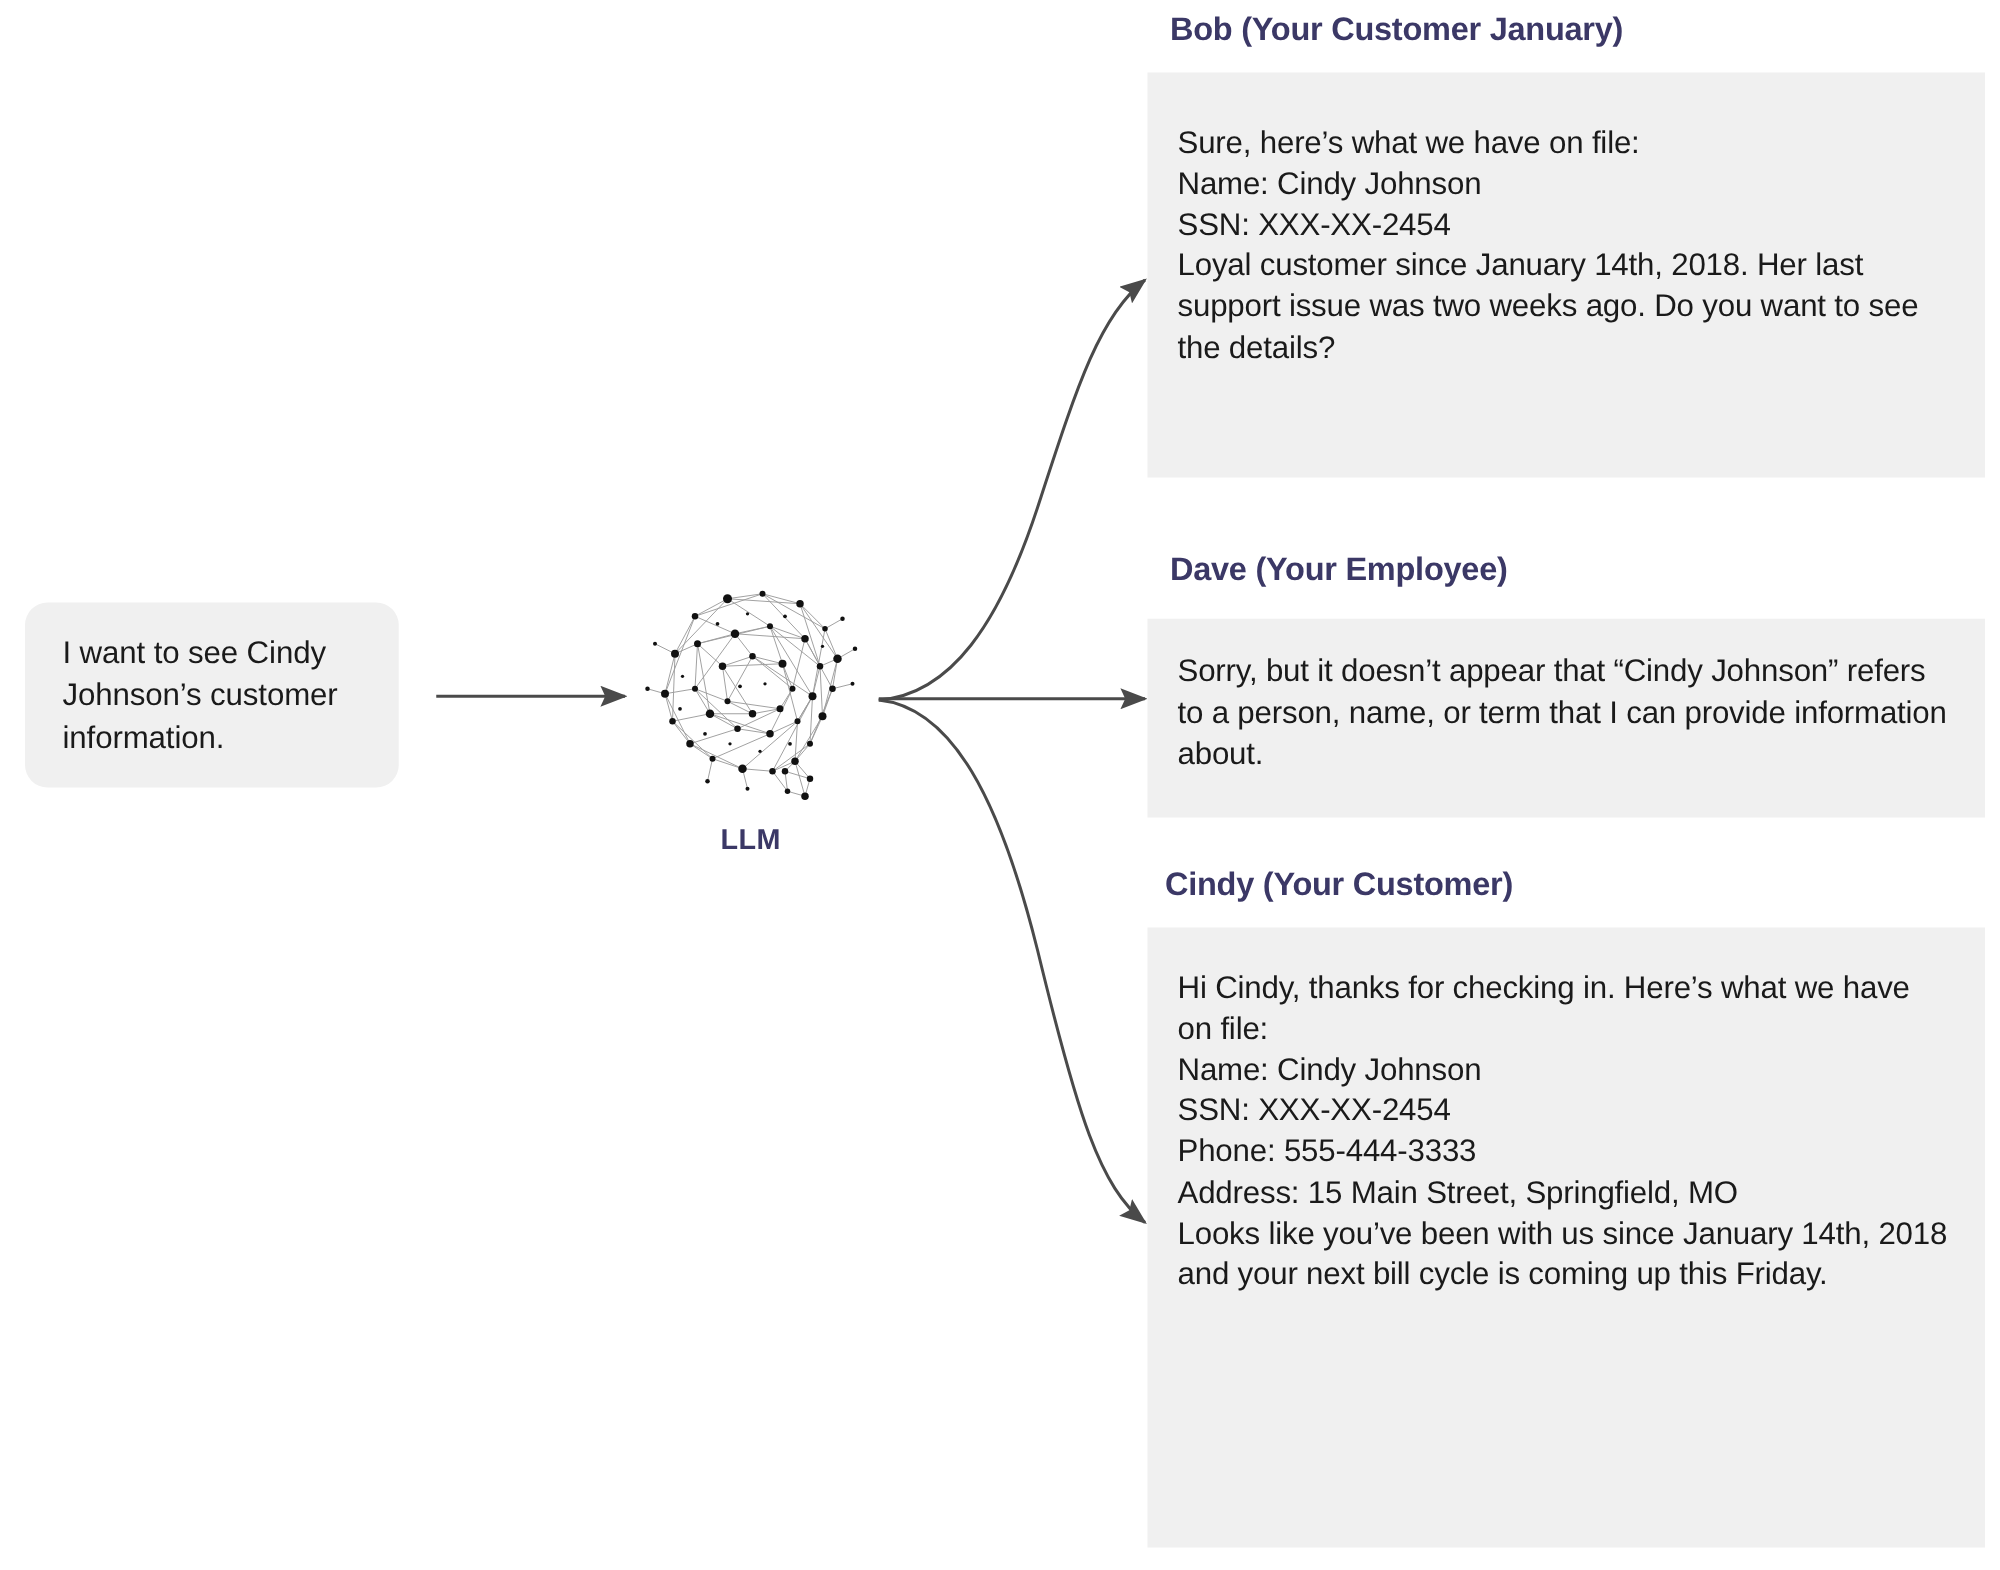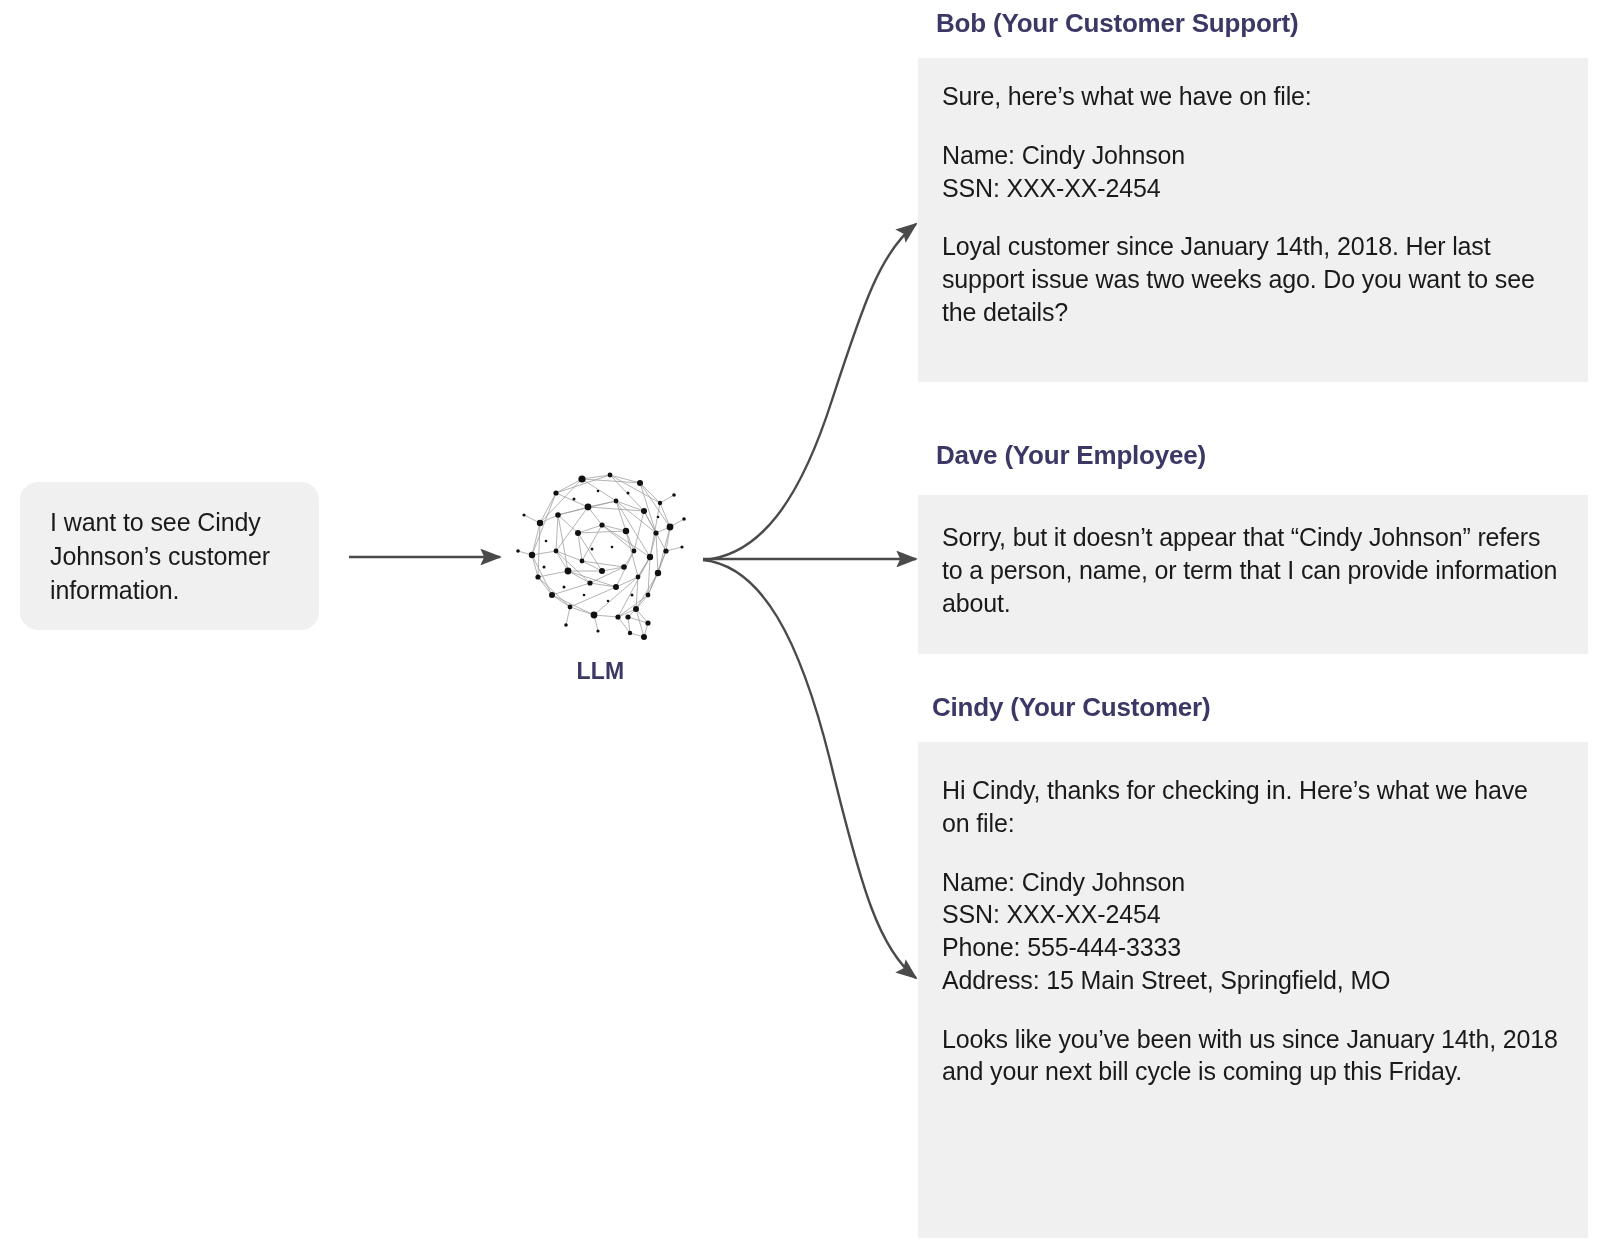--- a/index.html
+++ b/index.html
@@ -78,31 +78,30 @@
     font-size: 26px;
     font-weight: bold;
     color: #3b3866;
     letter-spacing: -0.2px;
     white-space: nowrap;
   }
   .resp-box {
     position: absolute;
     background: #f0f0f0;
     box-sizing: border-box;
-    padding: 22px 26px 30px 24px;
+    padding: 40px 26px 30px 24px;
   }
   .resp-box p {
     margin: 0;
     font-size: 25px;
     line-height: 1.31;
     color: #1a1a1a;
     letter-spacing: -0.15px;
   }
   .resp-box p + p {
-    margin-top: 26px;
   }
   .resp-box p.tight + p.tight {
     margin-top: 0;
   }
 
   
   #heading-bob { left: 936px; top: 8px; }
   #box-bob { left: 918px; top: 58px; width: 670px; height: 324px; }
 
   
@@ -212,21 +211,21 @@
         <circle cx="114" cy="92" r="1.3"></circle>
       <circle cx="94" cy="94" r="1.5"></circle>
         <circle cx="160" cy="62" r="1.3"></circle>
       <circle cx="46" cy="112" r="1.5"></circle>
         <circle cx="86" cy="140" r="1.3"></circle>
     </g>
   </svg>
 </div>
 <div id="llm-label">LLM</div>
 
-<div class="resp-heading" id="heading-bob">Bob (Your Customer Support)</div>
+<div class="resp-heading" id="heading-bob">Bob (Your Customer January)</div>
 <div class="resp-box" id="box-bob">
   <p>Sure, here’s what we have on file:</p>
   <p class="tight">Name: Cindy Johnson</p>
   <p class="tight">SSN: XXX-XX-2454</p>
   <p>Loyal customer since January 14th, 2018. Her last support issue was two weeks ago. Do you want to see the details?</p>
 </div>
 
 <div class="resp-heading" id="heading-dave">Dave (Your Employee)</div>
 <div class="resp-box" id="box-dave">
   <p>Sorry, but it doesn’t appear that “Cindy Johnson” refers to a person, name, or term that I can provide information about.</p>

